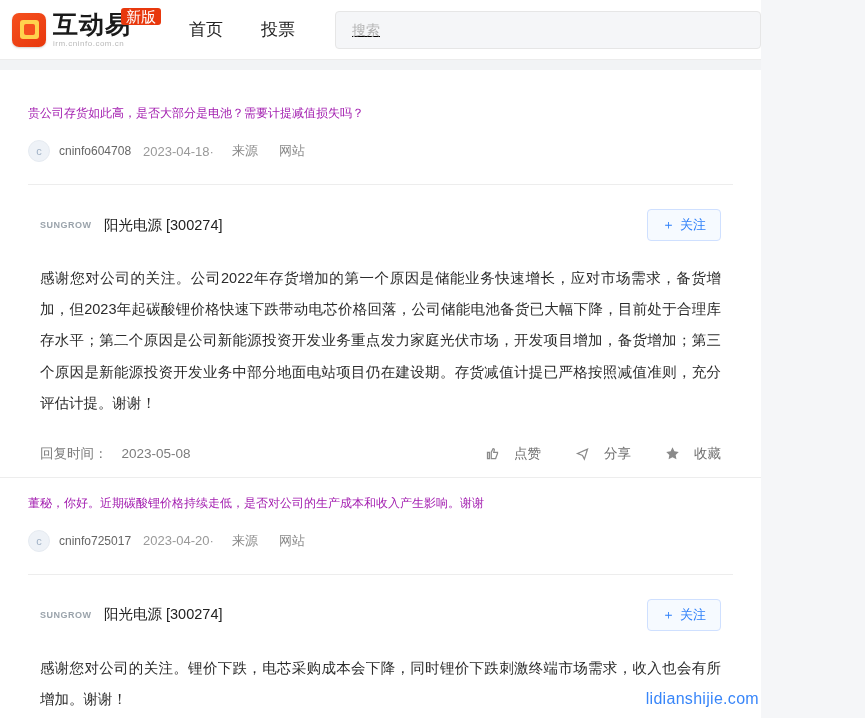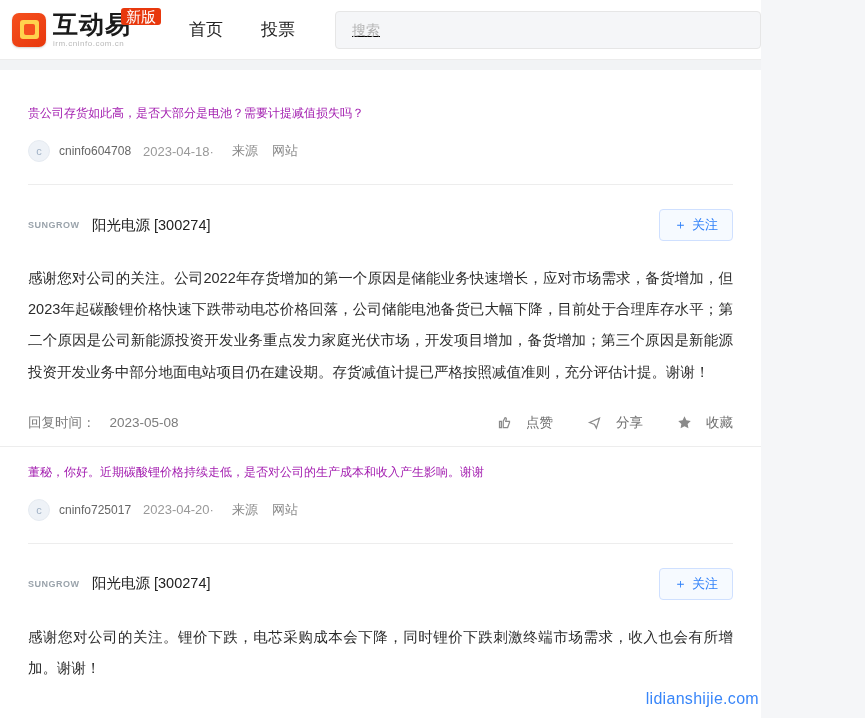--- a/index.html
+++ b/index.html
@@ -107,26 +107,26 @@
     width: 22px; height: 22px; border-radius: 50%;
     background: #eef2f7; color: #9fb0c4;
     font-size: 11px;
     display: flex; align-items: center; justify-content: center;
     margin-right: 9px;
     border: 1px solid #e6ebf1;
   }
   .q-user { color: #666; font-size: 12px; }
   .q-date { margin-left: 12px; color: #999; }
   .q-source-label { margin-left: 18px; color: #8a8a8a; }
-  .q-source-val { margin-left: 14px; color: #8a8a8a; }
+  .q-source-val { margin-left: 21px; color: #8a8a8a; }
 
   .divider { height: 1px; background: #ededed; margin: 22px 0 0 0; }
 
   
-  .answer { padding: 0 28px; position: relative; }
+  .answer { padding: 0 40px; position: relative; }
   .ans-head {
     display: flex; align-items: center;
     padding-top: 24px;
   }
   .company-logo {
     width: 56px; height: 16px;
     display: flex; align-items: center;
     font-size: 9px; letter-spacing: .5px;
     color: #9aa3ab; font-weight: bold;
     margin-right: 8px;

